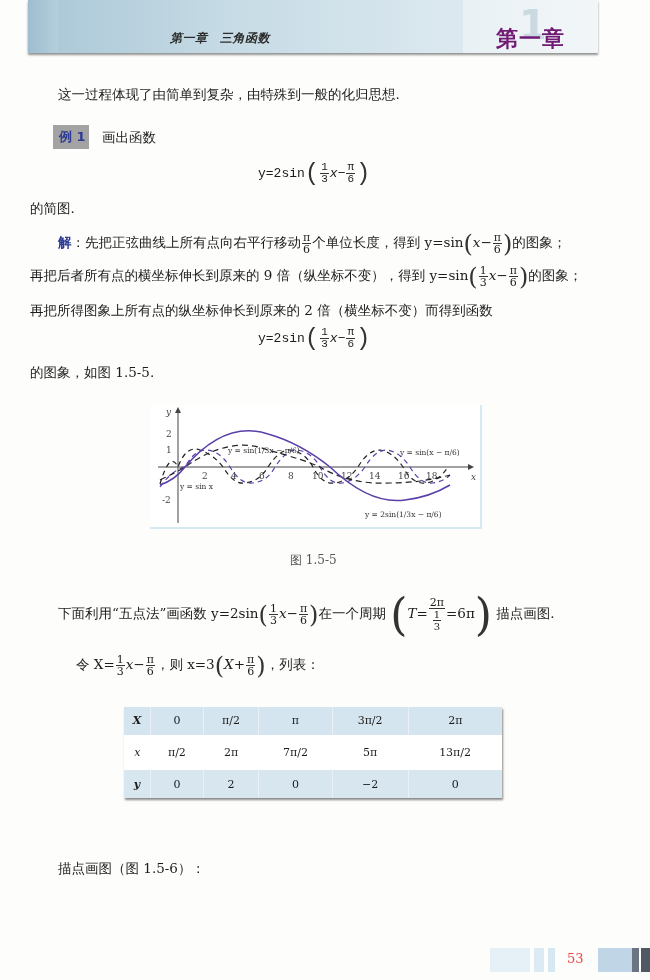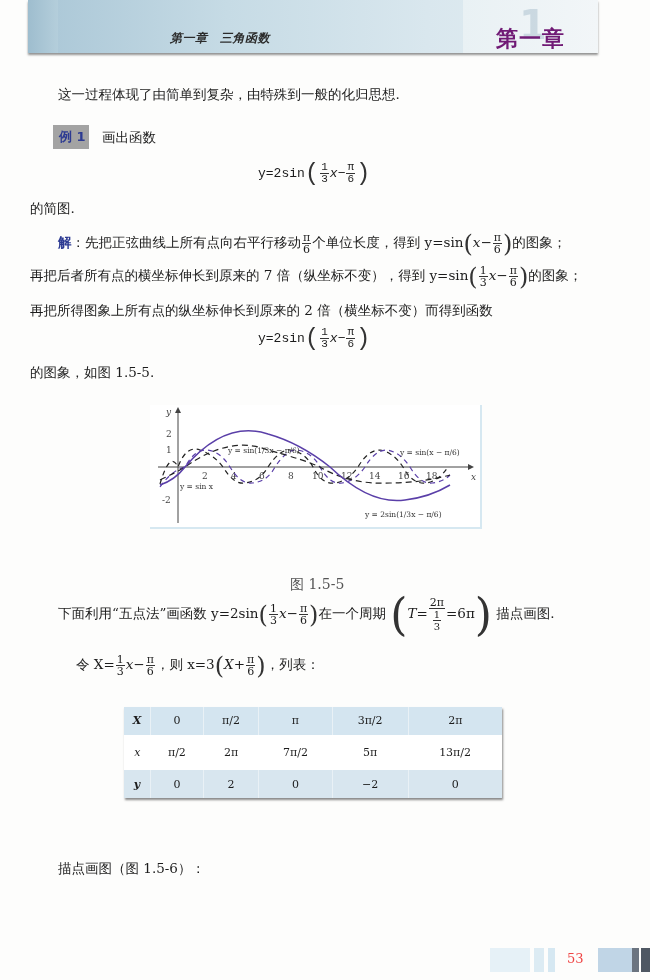--- a/index.html
+++ b/index.html
@@ -52,21 +52,21 @@
     line-height:24px; padding-left:6px; box-sizing:border-box;
   }
   .sol-label { color:#2c3a92; font-weight:bold; }
   .figure-box {
     position:absolute; left:150px; top:405px; width:330px; height:122px;
     background:#ffffff;
     border-right:2px solid #d6e8f1; border-bottom:2px solid #d6e8f1;
   }
   .fig-caption {
     position:absolute; left:290px; top:552px;
-    font-size:14px; color:#555;margin-top:24px;
+    font-size:12px; color:#555;
   }
   .table {
     position:absolute; left:124px; top:707px; width:378px; height:91px;
     box-shadow:1px 2px 2px rgba(60,60,60,0.6);
     border-collapse:collapse;
   }
   .table td { text-align:center; font-size:11px; padding:0; }
   .row-shaded td { background:#d4e5f0; height:27px; }
   .row-white td { background:#ffffff; height:35px; }
   .row-last td { background:#d8e6ef; height:27px; }
@@ -100,21 +100,21 @@
   <span>y=2sin</span><span class="paren">(</span><span class="frac"><span class="num">1</span><span class="den">3</span></span><i>x−</i><span class="frac"><span class="num">π</span><span class="den">6</span></span><span class="paren">)</span>
 </div>
 
 <div class="p" style="left:30px;top:198px;">的简图.</div>
 
 <div class="p" style="left:58px;top:232px;">
   <span class="sol-label">解</span><span>：先把正弦曲线上所有点向右平行移动</span><span class="frac"><span class="num">π</span><span class="den">6</span></span><span>个单位长度，得到 y=sin</span><span class="paren">(</span><i>x−</i><span class="frac"><span class="num">π</span><span class="den">6</span></span><span class="paren">)</span><span>的图象；</span>
 </div>
 
 <div class="p" style="left:30px;top:265px;">
-  <span>再把后者所有点的横坐标伸长到原来的 7 倍（纵坐标不变），得到 y=sin</span><span class="paren">(</span><span class="frac"><span class="num">1</span><span class="den">3</span></span><i>x−</i><span class="frac"><span class="num">π</span><span class="den">6</span></span><span class="paren">)</span><span>的图象；</span>
+  <span>再把后者所有点的横坐标伸长到原来的 9 倍（纵坐标不变），得到 y=sin</span><span class="paren">(</span><span class="frac"><span class="num">1</span><span class="den">3</span></span><i>x−</i><span class="frac"><span class="num">π</span><span class="den">6</span></span><span class="paren">)</span><span>的图象；</span>
 </div>
 
 <div class="p" style="left:30px;top:300px;">再把所得图象上所有点的纵坐标伸长到原来的 2 倍（横坐标不变）而得到函数</div>
 
 <div class="p math" style="left:258px;top:327px;">
   <span>y=2sin</span><span class="paren">(</span><span class="frac"><span class="num">1</span><span class="den">3</span></span><i>x−</i><span class="frac"><span class="num">π</span><span class="den">6</span></span><span class="paren">)</span>
 </div>
 
 <div class="p" style="left:30px;top:362px;">的图象，如图 1.5-5.</div>
 

